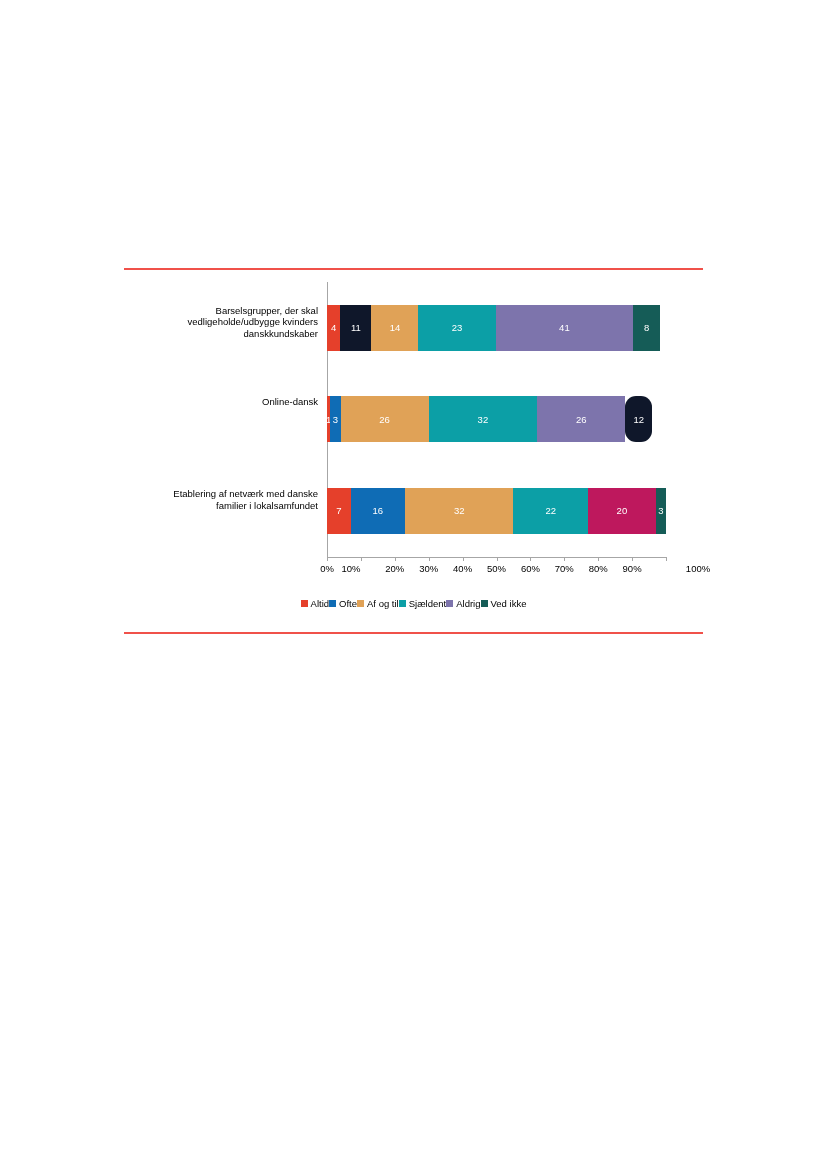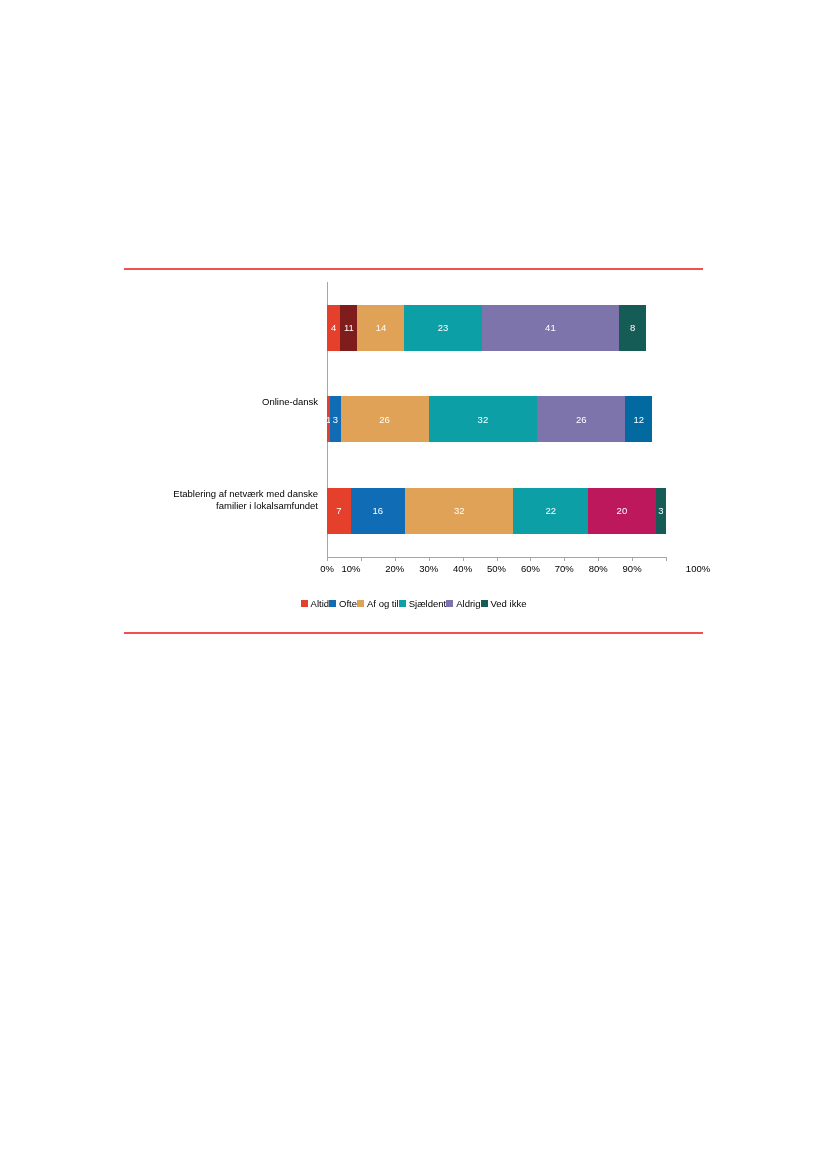--- a/index.html
+++ b/index.html
@@ -166,35 +166,36 @@
   <div class="rule" id="rule-top"></div>
 
   <div id="chart">
 
     <div id="plot-area">
       <div id="value-axis-line"></div>
 
     <div class="bar-row r0">
           <div class="bar">
             <div class="seg" style="background: rgb(229, 64, 43); width: 13.4257px;">4</div>
-            <div class="seg" style="background: #7f1d1d; width: 17px;">11</div>
+            <div class="seg" style="background: #0f172a; width: 31px;">11</div>
             <div class="seg" style="background: rgb(224, 162, 87); width: 46.9901px;">14</div>
             <div class="seg" style="background: rgb(12, 159, 166); width: 77.198px;">23</div>
             <div class="seg" style="background: rgb(125, 116, 172); width: 137.614px;">41</div>
             <div class="seg" style="background: rgb(21, 92, 87); width: 26.8515px;">8</div>
+            <div class="cat-label">Barselsgrupper, der skal<br>vedligeholde/udbygge kvinders<br>danskkundskaber</div>
           </div>
         </div>
         <div class="bar-row r1">
           <div class="bar">
             <div class="seg" style="background: rgb(229, 64, 43); width: 3.39px;">1</div>
             <div class="seg" style="background: rgb(15, 108, 181); width: 10.17px;">3</div>
             <div class="seg" style="background: rgb(224, 162, 87); width: 88.14px;">26</div>
             <div class="seg" style="background: rgb(12, 159, 166); width: 108.48px;">32</div>
             <div class="seg" style="background: rgb(125, 116, 172); width: 88.14px;">26</div>
-            <div class="seg" style="background: #0369a1; width: 27px;">12</div>
+            <div class="seg" style="background: #0f172a; width: 27px; border-radius: 11px;">12</div>
             <div class="cat-label">Online-dansk</div>
           </div>
         </div>
         <div class="bar-row r2">
           <div class="bar">
             <div class="seg" style="background: rgb(229, 64, 43); width: 23.73px;">7</div>
             <div class="seg" style="background: rgb(15, 108, 181); width: 54.24px;">16</div>
             <div class="seg" style="background: rgb(224, 162, 87); width: 108.48px;">32</div>
             <div class="seg" style="background: rgb(12, 159, 166); width: 74.58px;">22</div>
             <div class="seg" style="background: #be185d; width: 67.8px;">20</div>

